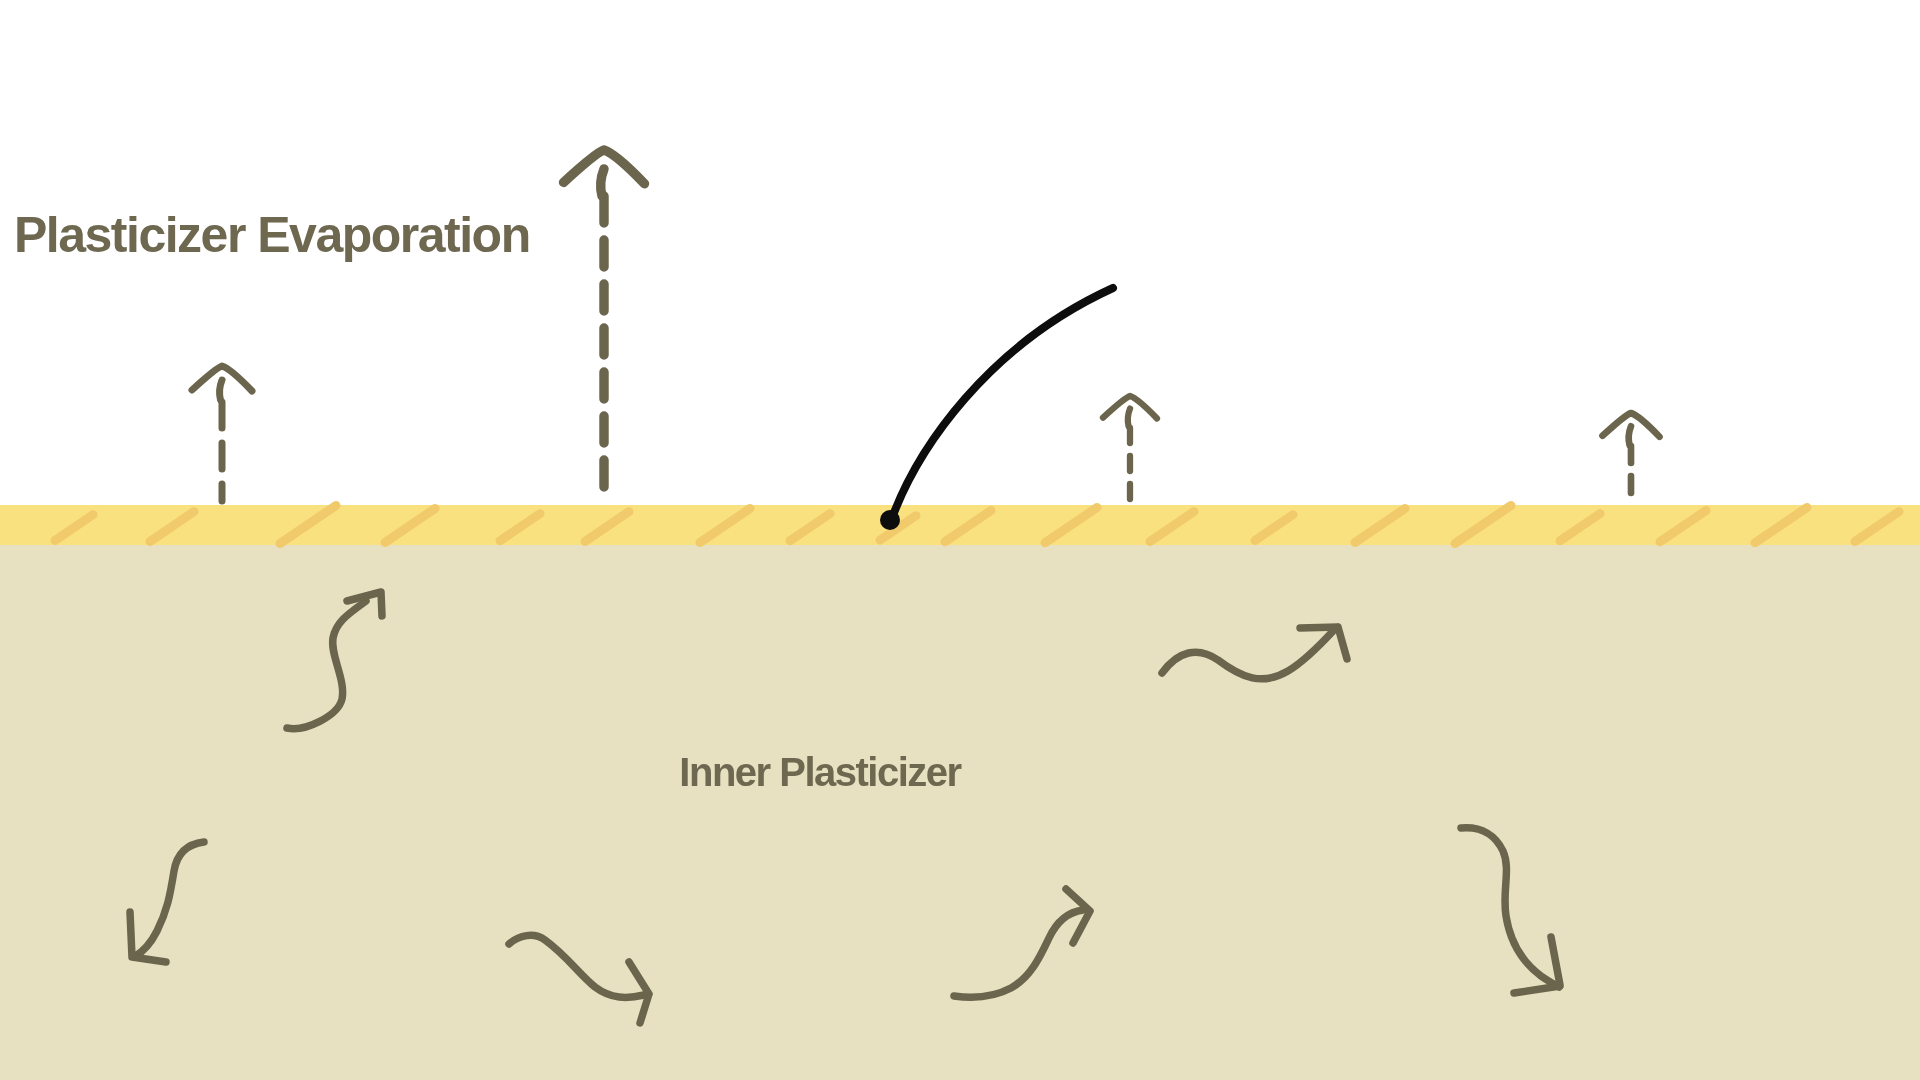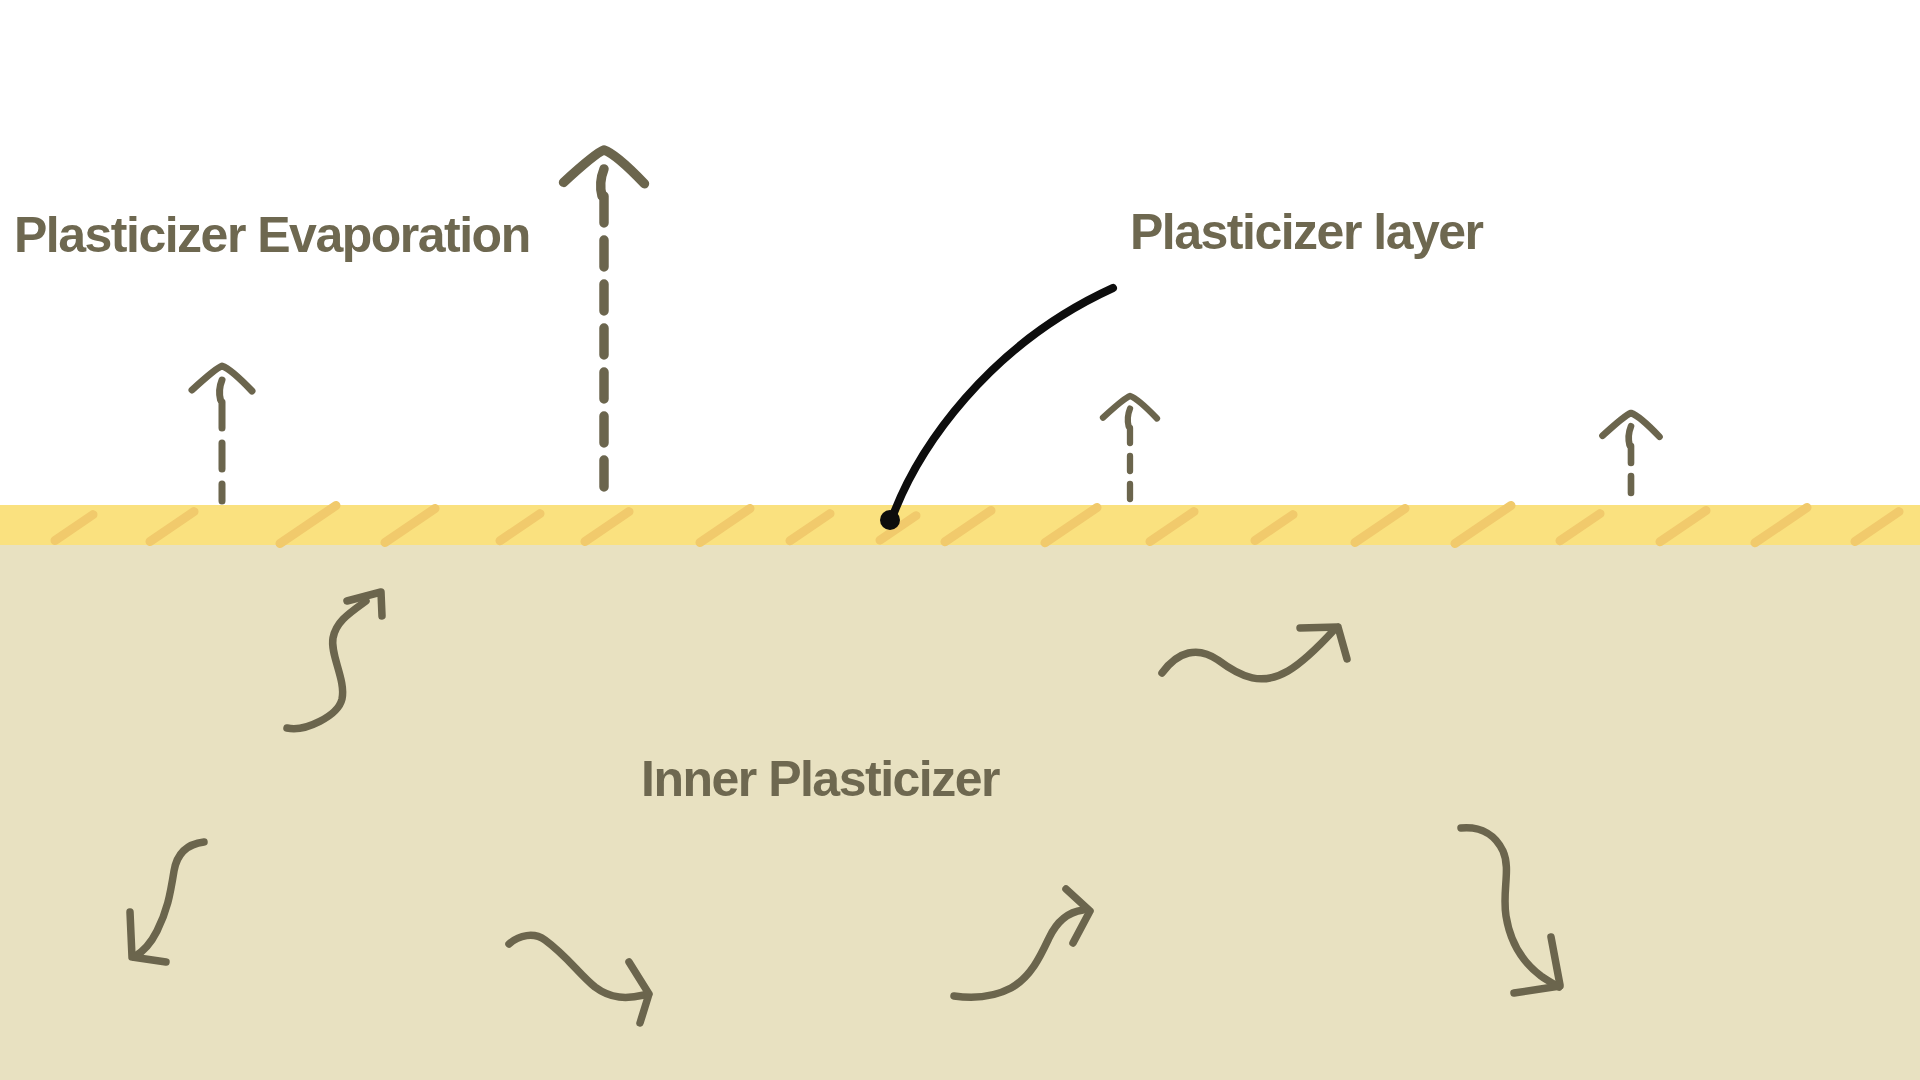--- a/index.html
+++ b/index.html
@@ -17,21 +17,21 @@
   #overlay{position:absolute;left:0;top:0;width:1920px;height:1080px;}
   .label{
     position:absolute;
     font-weight:bold;
     color:var(--ink,#6e6850);
     letter-spacing:-1.5px;
     white-space:nowrap;
   }
   #evap-label{left:14px;top:206px;font-size:50px;}
   #callout-label{left:1130px;top:204px;font-size:50px;line-height:57px;}
-  #inner-label{left:820px;top:750px;font-size:50px;transform:translateX(-50%);}
+  #inner-label{left:820px;top:750px;font-size:40px;transform:translateX(-50%);}
 </style>
 </head>
 <body>
 
 <div class="stage" style="--bg: #ffffff; --band: #fae17f; --inner: #e8e1c1; --ink: #6e6850;">
 
   <div id="air" class="region"></div>
   <div id="band" class="region"></div>
   <div id="inner" class="region"></div>
 
@@ -107,18 +107,17 @@
       </g>
     <g id="g-callout">
         <path d="M 892 518 C 918 448 988 345 1113 288" stroke="#0d0d0d" stroke-width="8" fill="none" stroke-linecap="round" stroke-linejoin="round"></path>
         <circle cx="890" cy="520" r="10" fill="#0d0d0d"></circle>
       </g>
   </svg>
 
   <div id="evap-label" class="label">Plasticizer Evaporation</div>
 
   <div id="callout-label" class="label">
-    <div>Plasticizer layer</div>
   </div>
 
   <div id="inner-label" class="label">Inner Plasticizer</div>
 
 </div>
 
 </body></html>

